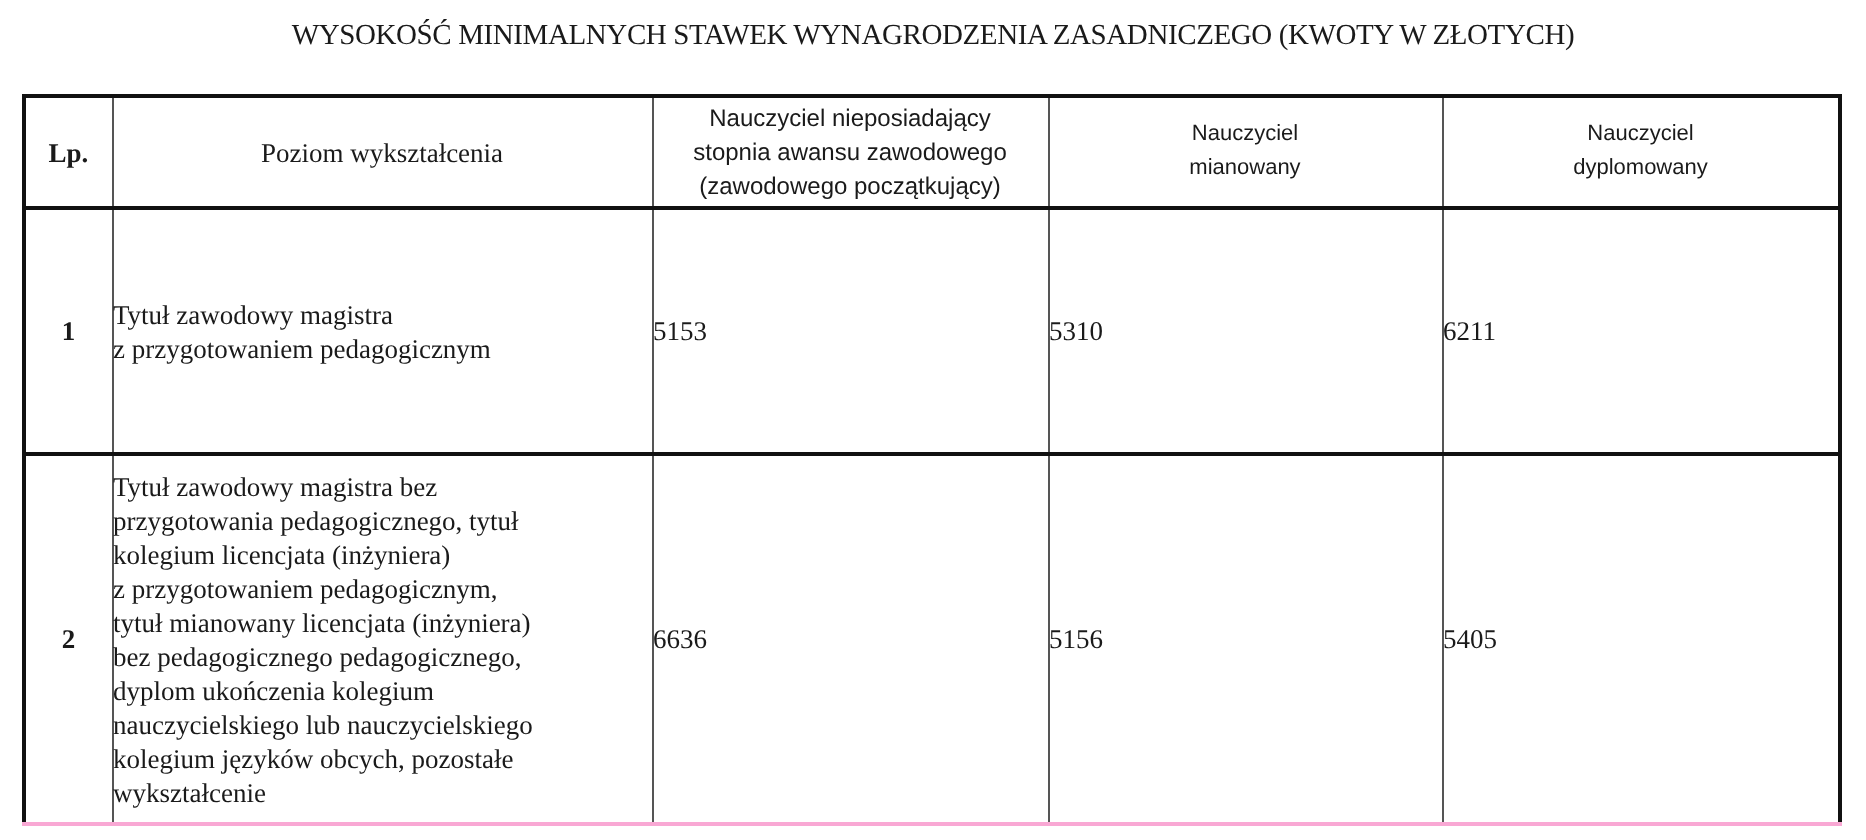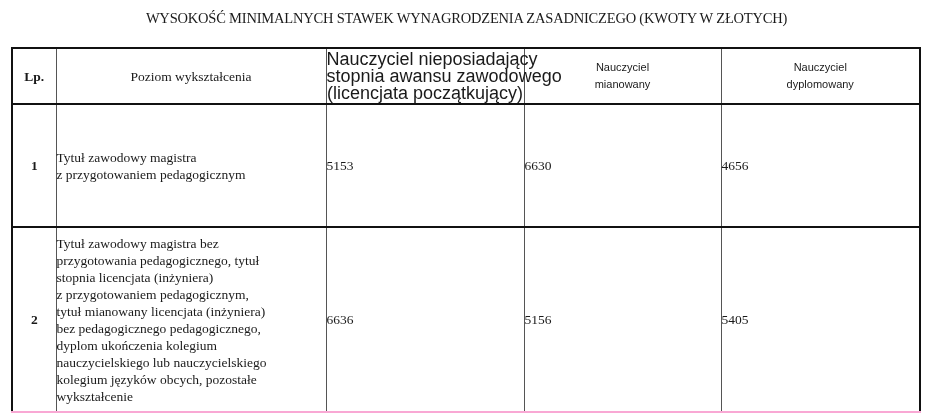--- a/index.html
+++ b/index.html
@@ -48,21 +48,21 @@
     table.salary th {
       text-align: center;
       line-height: 17px;
       height: 54px;
     }
     .col-lp { width: 44px; }
     .col-edu { width: 270px; }
     .col-a { width: 198px; }
     .col-b { width: 197px; }
     .col-c { width: 199px; }
-    .hdr-a { font-family: "Liberation Sans", "DejaVu Sans", sans-serif; font-size: 18px; }
+    .hdr-a { font-family: "Liberation Sans", "DejaVu Sans", sans-serif; font-size: 12px; }
     .hdr-b, .hdr-c { font-family: "Liberation Sans", "DejaVu Sans", sans-serif; font-size: 11px; }
     td.lp { text-align: center; }
     td.edu {
       text-align: left;
       padding-left: 6px;
       padding-right: 4px;
       line-height: 17px;
     }
     td.num { }
     tr.r1 td { height: 121px; }
@@ -82,49 +82,49 @@
     <col class="col-b">
     <col class="col-c">
   </colgroup>
   <thead>
     <tr>
       <th>Lp.</th>
       <th>Poziom wykształcenia</th>
       <th class="hdr-a">
         <span class="line">Nauczyciel nieposiadający</span>
         <span class="line">stopnia awansu zawodowego</span>
-        <span class="line">(licencjata początkujący)</span>
+        <span class="line">(zawodowego początkujący)</span>
       </th>
       <th class="hdr-b">
         <span class="line">Nauczyciel</span>
         <span class="line">mianowany</span>
       </th>
       <th class="hdr-c">
         <span class="line">Nauczyciel</span>
         <span class="line">dyplomowany</span>
       </th>
     </tr>
   </thead>
   <tbody>
     <tr class="r1">
       <td class="lp">1</td>
       <td class="edu">
         <span class="line">Tytuł zawodowy magistra</span>
         <span class="line">z przygotowaniem pedagogicznym</span>
       </td>
       <td class="num">5153</td>
-      <td class="num">6630</td>
-      <td class="num">4656</td>
+      <td class="num">5310</td>
+      <td class="num">6211</td>
     </tr>
     <tr class="r2">
       <td class="lp">2</td>
       <td class="edu">
         <span class="line">Tytuł zawodowy magistra bez</span>
         <span class="line">przygotowania pedagogicznego, tytuł</span>
-        <span class="line">stopnia licencjata (inżyniera)</span>
+        <span class="line">kolegium licencjata (inżyniera)</span>
         <span class="line">z przygotowaniem pedagogicznym,</span>
         <span class="line">tytuł mianowany licencjata (inżyniera)</span>
         <span class="line">bez pedagogicznego pedagogicznego,</span>
         <span class="line">dyplom ukończenia kolegium</span>
         <span class="line">nauczycielskiego lub nauczycielskiego</span>
         <span class="line">kolegium języków obcych, pozostałe</span>
         <span class="line">wykształcenie</span>
       </td>
       <td class="num">6636</td>
       <td class="num">5156</td>

